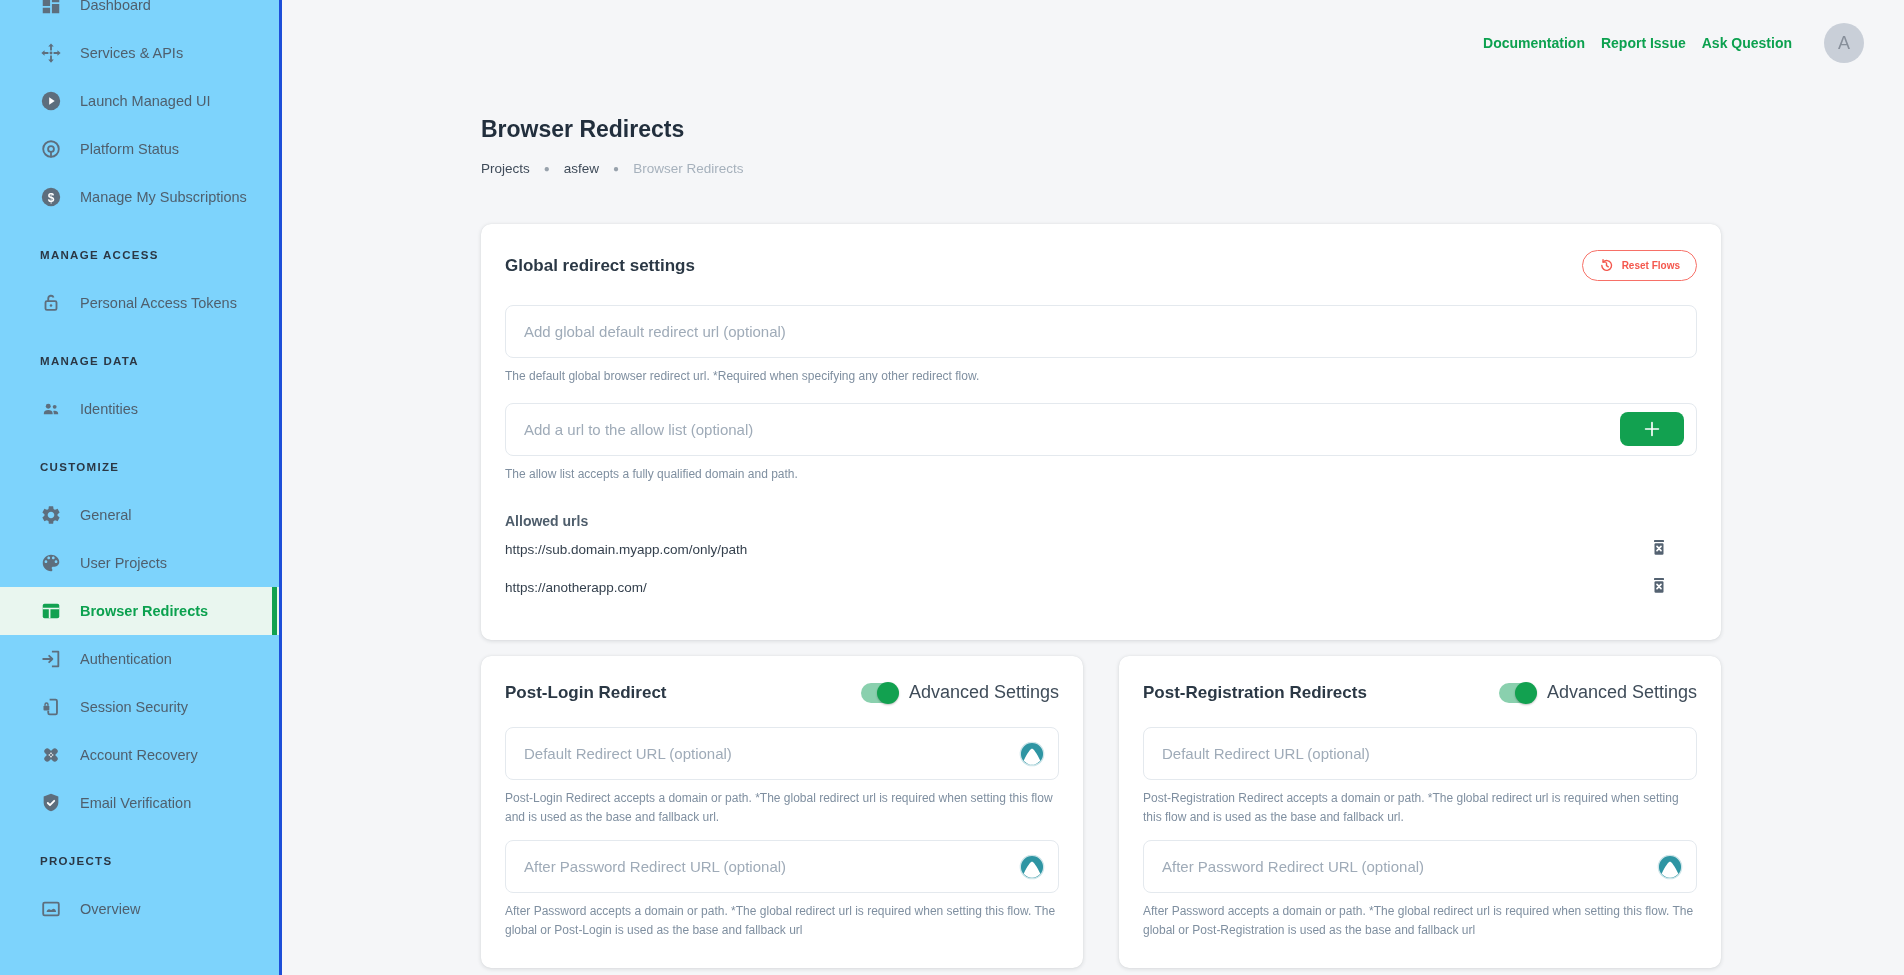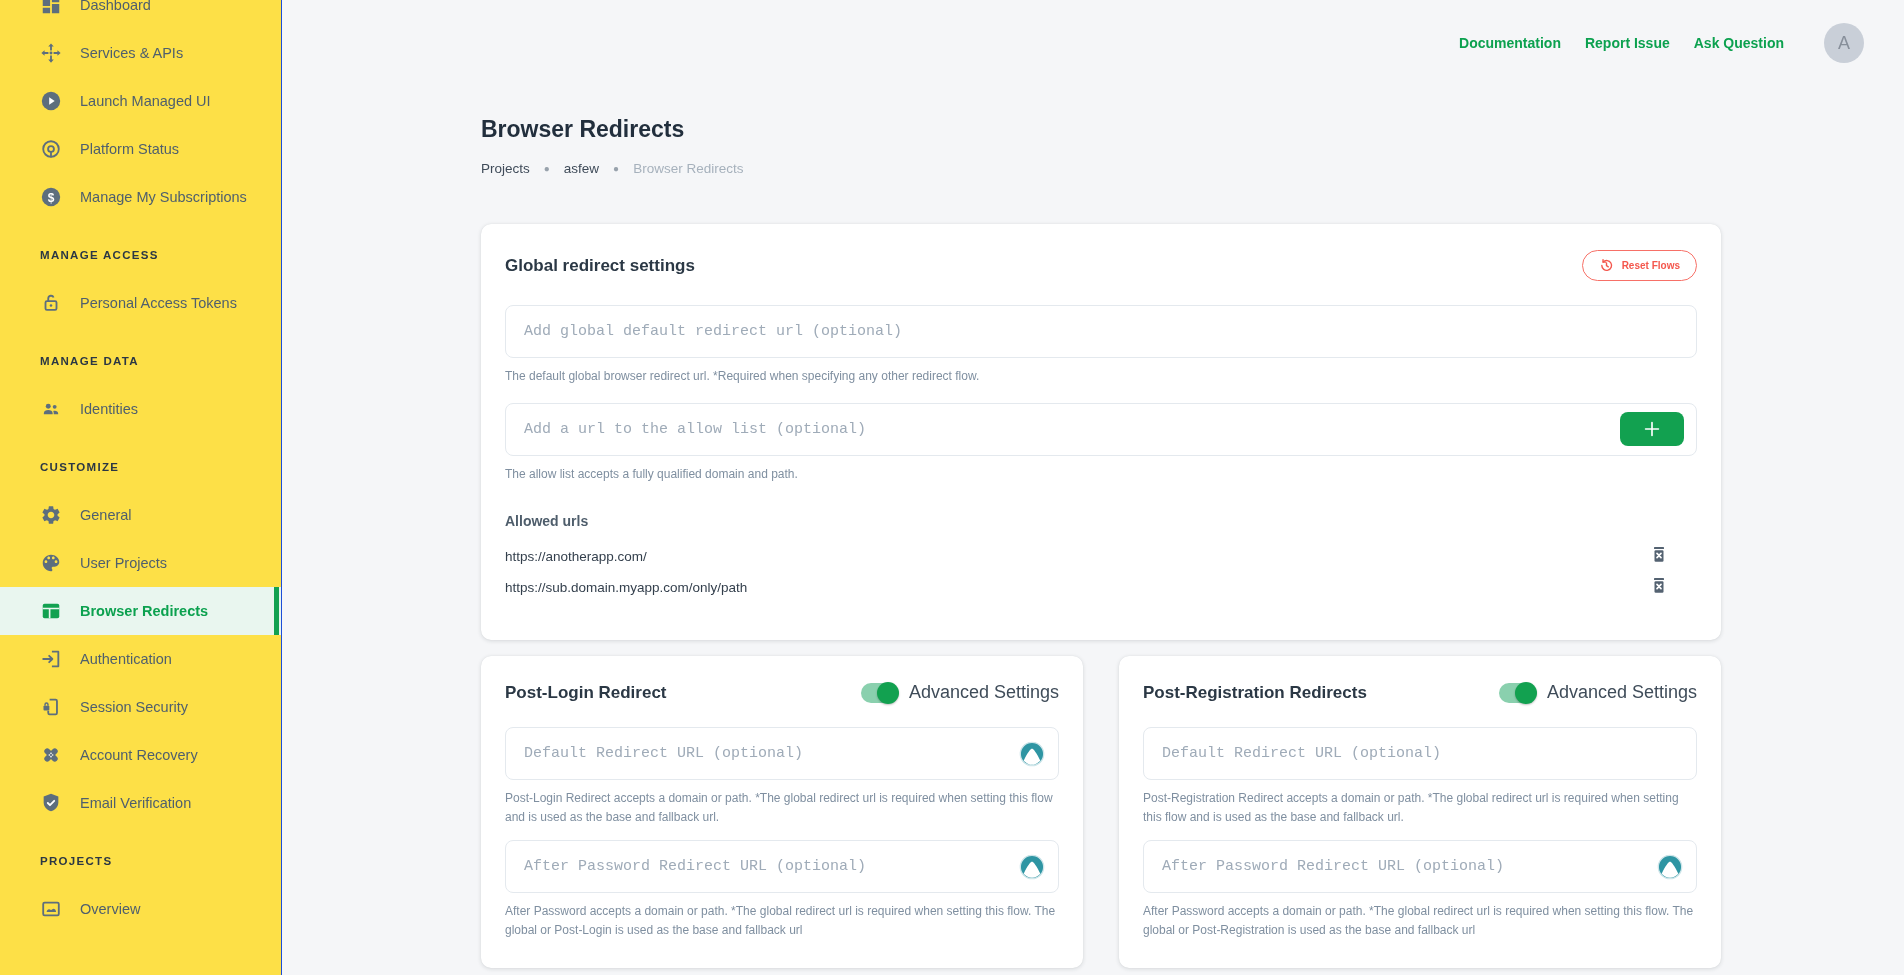--- a/index.html
+++ b/index.html
@@ -2,41 +2,41 @@
 <html><head>
 <meta charset="utf-8">
 <style>
   * { margin:0; padding:0; box-sizing:border-box; }
   html,body { width:1904px; height:975px; overflow:hidden;
     font-family:"Liberation Sans", sans-serif; background:#f5f6f8; }
 
   .app { display:flex; width:100%; height:100%; }
 
   
-  .sidebar { width:282px; min-width:282px; background:#fde047;
-    border-right:1px solid #1d4ed8; overflow:hidden; position:relative; }
+  .sidebar { width:282px; min-width:282px; background:#7dd3fc;
+    border-right:3px solid #1d4ed8; overflow:hidden; position:relative; }
   .nav-col { margin-top:-19px; }
   .nav-item { position:relative; height:48px; display:flex; align-items:center;
     gap:18px; padding-left:40px; cursor:pointer; color:#4f5f6d; }
   .nav-item .nav-icon { width:22px; height:22px; color:#5d6e7d; flex:0 0 22px;
     display:flex; align-items:center; justify-content:center; }
   .nav-item .nav-label { font-size:14.5px; color:#4f5f6d; white-space:nowrap; }
   .nav-item.selected { background:#e9f6ef; }
   .nav-item.selected .nav-label { color:#0ca14f; font-weight:bold; }
   .nav-item.selected .nav-icon { color:#12a150; }
   .nav-item.selected::after { content:""; position:absolute; right:2px; top:0;
     width:5px; height:100%; background:#12a150; }
   .nav-section { height:48px; margin-top:10px; display:flex; align-items:center;
     padding-left:40px; font-size:11.5px; font-weight:bold; letter-spacing:1.3px;
     color:#2b3744; }
 
   
   .main { flex:1; position:relative; }
   .topbar { height:86px; display:flex; align-items:center; justify-content:flex-end;
-    gap:24px; padding-right:40px; }
+    gap:16px; padding-right:40px; }
   .top-link { font-size:14px; font-weight:bold; color:#0ca14f; text-decoration:none;
     cursor:pointer; }
   .avatar { width:40px; height:40px; border-radius:50%; background:#c9cfd8;
     color:#878f9a; display:flex; align-items:center; justify-content:center;
     font-size:18px; margin-left:16px; cursor:pointer; }
 
   .content { padding-left:199px; width:1439px; }
   h1.page-title { font-size:23px; font-weight:800; color:#222f3d; margin-top:30px; }
   .breadcrumb { display:flex; align-items:center; gap:14px; margin-top:18px;
     font-size:13.5px; }
@@ -51,21 +51,21 @@
   .card-title { font-size:17px; font-weight:bold; color:#2b3845; }
 
   .reset-btn { display:flex; align-items:center; gap:8px; padding:7px 16px;
     border-radius:18px; border:1.5px solid #f77067; background:transparent;
     color:#f4574d; font-size:10px; font-weight:bold; cursor:pointer;
     font-family:"Liberation Sans", sans-serif; }
 
   .field { position:relative; }
   .text-input { width:100%; height:53px; border:1px solid #e4e9ee; border-radius:8px;
     padding:0 86px 0 18px; font-size:15px; color:#3c4856; background:#fff; outline:none;
-    font-family:Liberation Mono, monospace; }
+    font-family:Liberation Sans, sans-serif; }
   .text-input::placeholder { color:#9fabb8; }
   .helper { margin-top:9px; font-size:12px; line-height:1.55; color:#7f8fa0; }
   .mt-24 { margin-top:24px; } .mt-17 { margin-top:17px; } .mt-14 { margin-top:14px; }
 
   .add-btn { position:absolute; right:13px; top:50%; transform:translateY(-50%);
     width:64px; height:34px; background:#12a150; border:none; border-radius:8px;
     display:flex; align-items:center; justify-content:center; cursor:pointer; }
 
   .input-badge { position:absolute; right:14px; top:50%; transform:translateY(-50%);
     width:26px; height:26px; pointer-events:none; }
@@ -313,40 +313,40 @@
               <svg viewBox="0 0 24 24" width="22" height="22" fill="none" stroke="#fff" stroke-width="1.8" stroke-linecap="round">
                   <path d="M12 5v14M5 12h14"></path>
                 </svg>
             </span>
           </button>
         </div>
         <div class="helper">The allow list accepts a fully qualified domain and path.</div>
 
         <div class="allowed-title">Allowed urls</div>
 
+        <div class="url-row" style="margin-top:9px;">
+          <span class="url-text">https://sub.domain.myapp.com/only/path</span>
+          <button class="trash-btn">
+            <svg viewBox="0 0 18 20" width="18" height="20">
+                <rect x="4" y="2" width="10" height="2" rx="0.6" fill="currentColor"></rect>
+                <rect x="4.5" y="5.2" width="9" height="11.5" rx="1.2" fill="currentColor"></rect>
+                <path d="M7 8.3l4 4.3M11 8.3l-4 4.3" stroke="#fff" stroke-width="1.7" stroke-linecap="round"></path>
+              </svg>
+          </button>
+        </div>
         <div class="url-row">
           <span class="url-text">https://anotherapp.com/</span>
           <button class="trash-btn">
             <svg viewBox="0 0 18 20" width="18" height="20">
                 <rect x="4" y="2" width="10" height="2" rx="0.6" fill="currentColor"></rect>
                 <rect x="4.5" y="5.2" width="9" height="11.5" rx="1.2" fill="currentColor"></rect>
                 <path d="M7 8.3l4 4.3M11 8.3l-4 4.3" stroke="#fff" stroke-width="1.7" stroke-linecap="round"></path>
               </svg>
           </button>
         </div>
-        <div class="url-row" style="margin-top:9px;">
-          <span class="url-text">https://sub.domain.myapp.com/only/path</span>
-          <button class="trash-btn">
-            <svg viewBox="0 0 18 20" width="18" height="20">
-                <rect x="4" y="2" width="10" height="2" rx="0.6" fill="currentColor"></rect>
-                <rect x="4.5" y="5.2" width="9" height="11.5" rx="1.2" fill="currentColor"></rect>
-                <path d="M7 8.3l4 4.3M11 8.3l-4 4.3" stroke="#fff" stroke-width="1.7" stroke-linecap="round"></path>
-              </svg>
-          </button>
-        </div>
       </section>
 
       <div class="cards-row">
 
         <section class="card card-half">
           <div class="card-head">
             <h2 class="card-title">Post-Login Redirect</h2>
             <div class="toggle-group">
               <div class="toggle">
                   <div class="knob"></div>

